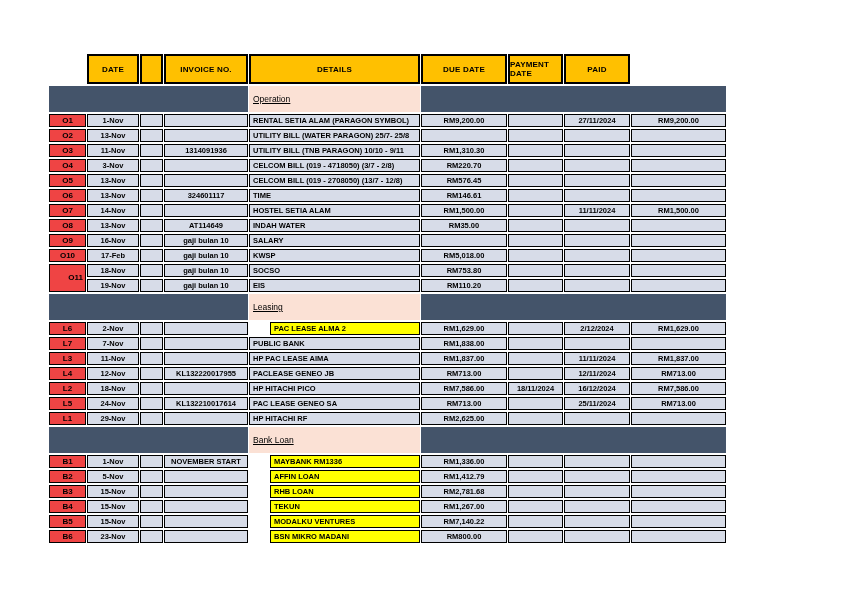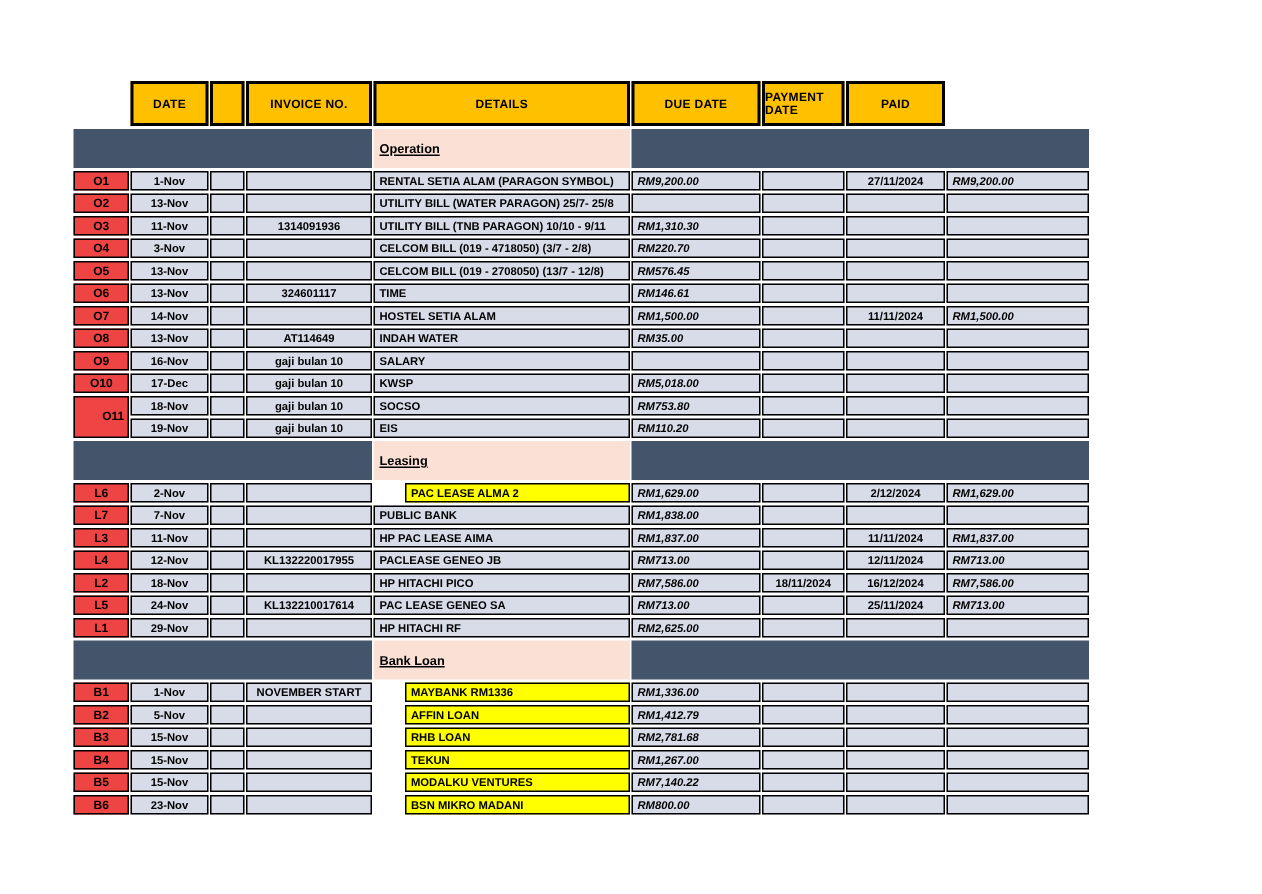--- a/index.html
+++ b/index.html
@@ -22,33 +22,33 @@
     border:2px solid #000;
     display:flex;align-items:center;justify-content:center;
     font-weight:bold;font-size:8px;letter-spacing:.2px;
     box-sizing:border-box;
   }
   .band{background:var(--band-bg,#44546A);}
   .band-title{
     background:var(--band-title-bg,#FBE1D5);
     display:flex;align-items:center;
     padding-left:4px;box-sizing:border-box;
-    font-weight:bold;font-size:8.5px;text-decoration:underline;
+    font-weight:normal;font-size:8.5px;text-decoration:underline;
   }
   .cell{
     border:1.3px solid #000;
     background:var(--row-bg,#D7DCE8);
     display:flex;align-items:center;
     font-weight:bold;font-size:7.5px;line-height:1;
     box-sizing:border-box;white-space:nowrap;overflow:hidden;
   }
   .lbl{background:#ef4444;justify-content:center;font-size:8px;}
   .c-center{justify-content:center;}
   .c-left{padding-left:3px;}
-  .money{justify-content:flex-start;padding:0 3px;font-style:italic;}
+  .money{justify-content:center;padding:0 3px;}
   .hl{background:#FFFF00;margin-left:21px;}
 </style>
 </head>
 <body style="--header-bg: #FFC000; --band-bg: #44546A; --band-title-bg: #FBE1D5; --row-bg: #D7DCE8;">
 
 <div class="tbl">
     <div class="ghost"></div>
     <div class="hcell">DATE</div>
     <div class="hcell"></div>
     <div class="hcell">INVOICE NO.</div>
@@ -188,21 +188,21 @@
       <span></span>
       <span></span>
     </div>
     <div class="cell c-center"></div>
     <div class="cell c-center"></div>
     <div class="cell money">
       <span></span>
       <span></span>
     </div>
     <div class="cell lbl">O10</div>
-    <div class="cell c-center">17-Dec</div>
+    <div class="cell c-center">17-Feb</div>
     <div class="cell c-center"></div>
     <div class="cell c-center">gaji bulan 10</div>
     <div class="cell c-left">KWSP</div>
     <div class="cell money">
       <span>RM</span>
       <span>5,018.00</span>
     </div>
     <div class="cell c-center"></div>
     <div class="cell c-center"></div>
     <div class="cell money">

